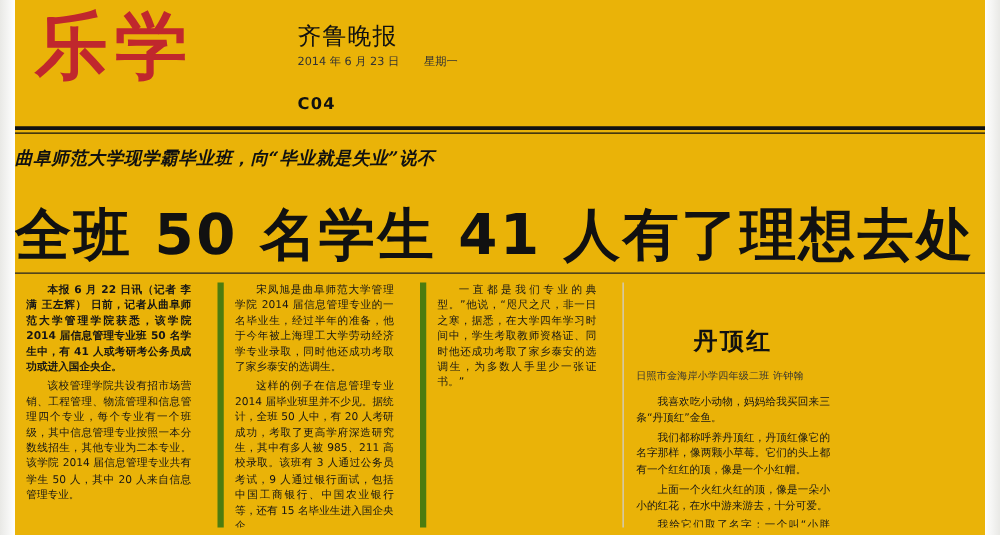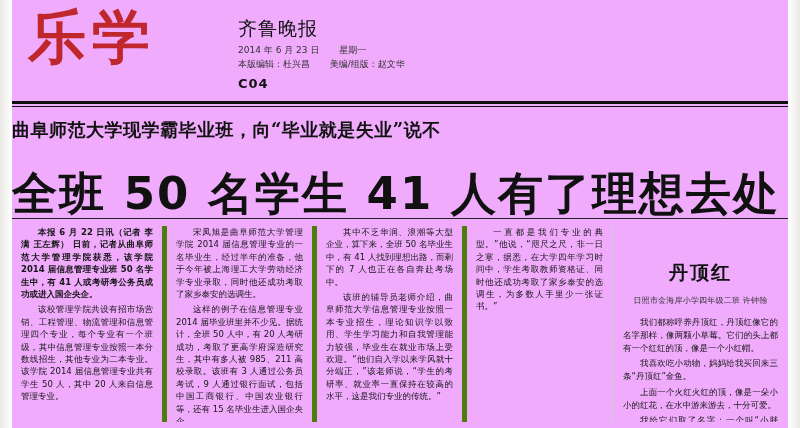--- a/index.html
+++ b/index.html
@@ -13,21 +13,21 @@
     overflow: hidden;
     font-family: "DejaVu Sans", "Liberation Sans", sans-serif;
     color: #111111;
     position: relative;
   }
 
   .page {
     position: relative;
     width: 800px;
     height: 428px;
-    background: #f0abfc;
+    background: #eab308;
   }
 
   
   .masthead {
     position: relative;
     height: 96px;
     padding: 0 18px;
     box-sizing: border-box;
   }
 
@@ -99,25 +99,26 @@
 
   
   .headline-block {
     position: absolute;
     left: 12px;
     top: 118px;
     width: 776px;
   }
   .shoulder {
     font-family: "DejaVu Serif", "Liberation Serif", serif;
-    font-size: 18px;
+    font-size: 14px;
     font-weight: bold;
     color: #111;
     letter-spacing: 0.5px;
     white-space: nowrap;
+    font-style: italic;
   }
   .main-headline {
     margin-top: 28px;
     font-family: "DejaVu Sans", "Liberation Sans", sans-serif;
     font-size: 45px;
     font-weight: bold;
     color: #111;
     letter-spacing: 2px;
     white-space: nowrap;
     line-height: 1.08;
@@ -133,21 +134,21 @@
   }
 
   
   .body-area {
     position: absolute;
     left: 12px;
     top: 226px;
     width: 776px;
     height: 196px;
     display: flex;
-    gap: 0;
+    gap: 12px;
   }
 
   .col {
     box-sizing: border-box;
     padding: 0 9px;
     font-size: 8.5px;
     line-height: 1.46;
     text-align: justify;
     color: #151515;
     position: relative;
@@ -183,21 +184,20 @@
     font-size: 19px;
     font-weight: bold;
     color: #111;
     text-align: center;
     letter-spacing: 2px;
     margin-top: 34px;
   }
   .feature-byline {
     font-size: 8px;
     color: #333;
-    text-align: center;
     margin-top: 9px;
     white-space: nowrap;
     letter-spacing: 0.2px;
   }
   .feature-body {
     margin-top: 10px;
     font-size: 8.5px;
     line-height: 1.5;
     text-align: justify;
     color: #151515;
@@ -229,25 +229,20 @@
 
   <div class="masthead">
     <div class="logo">乐学</div>
     <div class="paper-name">齐鲁晚报</div>
     <div class="issue-meta">
       <div class="row">
         <span>2014 年 6 月 23 日</span>
         <span class="sep"></span>
         <span>星期一</span>
       </div>
-      <div class="row">
-        <span>本版编辑：杜兴昌</span>
-        <span class="sep"></span>
-        <span>美编/组版：赵文华</span>
-      </div>
     </div>
     <div class="section-code">C04</div>
   </div>
 
   <div class="rule-thick"></div>
   <div class="rule-thin"></div>
 
   <div class="headline-block">
     <div class="shoulder">曲阜师范大学现学霸毕业班，向“毕业就是失业”说不</div>
     <div class="main-headline">全班 50 名学生 41 人有了理想去处</div>
@@ -260,35 +255,31 @@
     <div class="col c1">
       <p class="lead">本报 6 月 22 日讯（记者 李满 王左辉） 日前，记者从曲阜师范大学管理学院获悉，该学院 2014 届信息管理专业班 50 名学生中，有 41 人或考研考公务员成功或进入国企央企。</p>
       <p>该校管理学院共设有招市场营销、工程管理、物流管理和信息管理四个专业，每个专业有一个班级，其中信息管理专业按照一本分数线招生，其他专业为二本专业。该学院 2014 届信息管理专业共有学生 50 人，其中 20 人来自信息管理专业。</p>
     </div>
 
     <div class="col c2">
       <p>宋凤旭是曲阜师范大学管理学院 2014 届信息管理专业的一名毕业生，经过半年的准备，他于今年被上海理工大学劳动经济学专业录取，同时他还成功考取了家乡泰安的选调生。</p>
       <p>这样的例子在信息管理专业 2014 届毕业班里并不少见。据统计，全班 50 人中，有 20 人考研成功，考取了更高学府深造研究生，其中有多人被 985、211 高校录取。该班有 3 人通过公务员考试，9 人通过银行面试，包括中国工商银行、中国农业银行等，还有 15 名毕业生进入国企央企。</p>
     </div>
 
-    <div class="col c3">
-      <p>其中不乏华润、浪潮等大型企业，算下来，全班 50 名毕业生中，有 41 人找到理想出路，而剩下的 7 人也正在各自奔赴考场中。</p>
-      <p>该班的辅导员老师介绍，曲阜师范大学信息管理专业按照一本专业招生，理论知识学以致用、学生学习能力和自我管理能力较强，毕业生在就业市场上受欢迎。“他们自入学以来学风就十分端正，”该老师说，“学生的考研率、就业率一直保持在较高的水平，这是我们专业的传统。”</p>
-    </div>
 
     <div class="col c4">
       <p>一直都是我们专业的典型。”他说，“咫尺之尺，非一日之寒，据悉，在大学四年学习时间中，学生考取教师资格证、同时他还成功考取了家乡泰安的选调生，为多数人手里少一张证书。”</p>
     </div>
 
     <div class="feature">
       <div class="feature-title">丹顶红</div>
       <div class="feature-byline">日照市金海岸小学四年级二班 许钟翰</div>
       <div class="feature-body">
+        <p>我喜欢吃小动物，妈妈给我买回来三条“丹顶红”金鱼。</p>
         <p>我们都称呼养丹顶红，丹顶红像它的名字那样，像两颗小草莓。它们的头上都有一个红红的顶，像是一个小红帽。</p>
-        <p>我喜欢吃小动物，妈妈给我买回来三条“丹顶红”金鱼。</p>
         <p>上面一个火红火红的顶，像是一朵小小的红花，在水中游来游去，十分可爱。</p>
         <p>我给它们取了名字：一个叫“小胖子”，一个叫“小尾巴”，一个叫“大眼睛”。丹顶红是金鱼里最漂亮的鱼，也是我最喜欢的小动物。</p>
 
       </div>
     </div>
 
   </div>
 
   <div class="edge-shade"></div>
   <div class="edge-shade right"></div>

